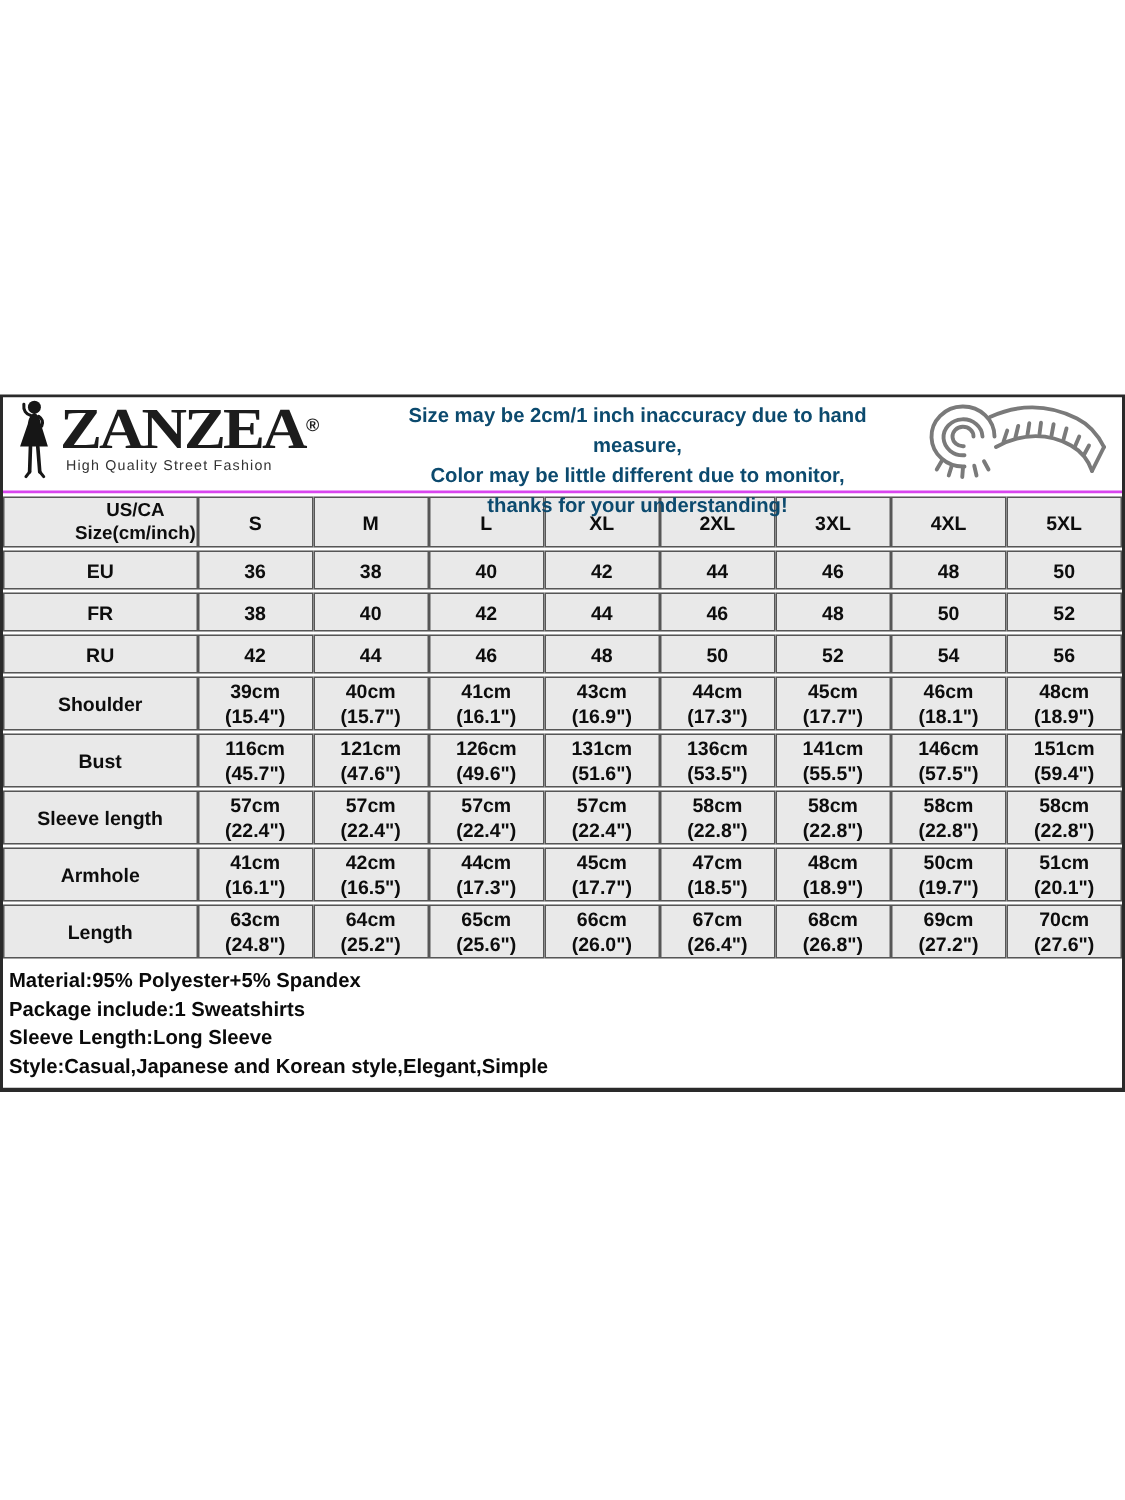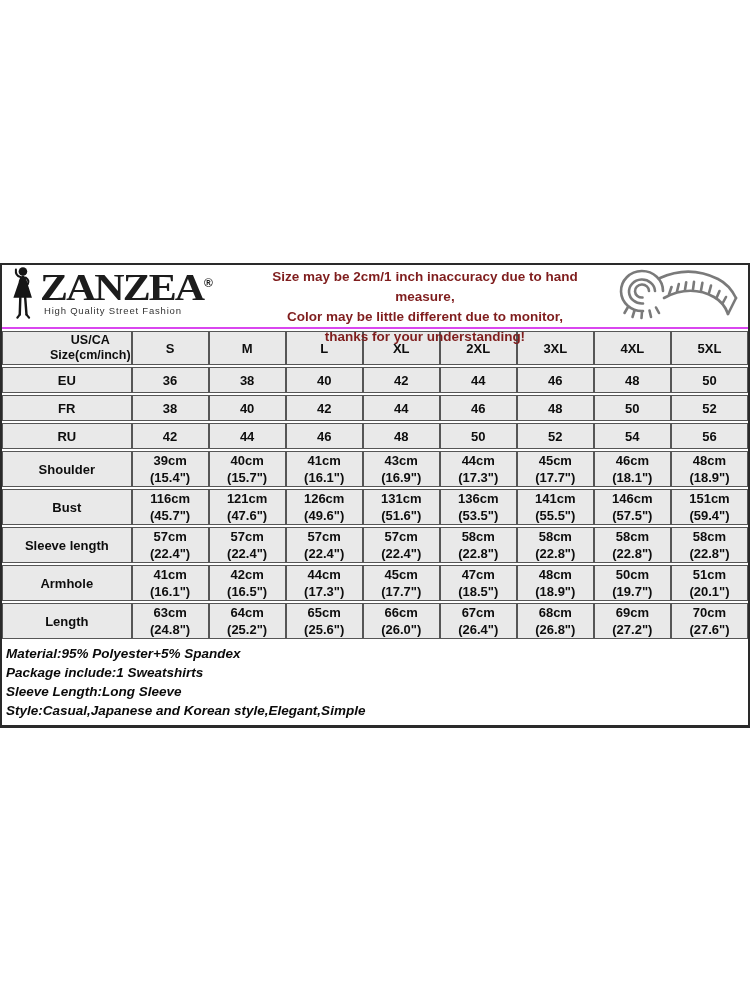--- a/index.html
+++ b/index.html
@@ -17,37 +17,37 @@
   .logo{width:248px;display:flex;align-items:center;padding-left:5px;box-sizing:border-box;flex-shrink:0;}
   .logo svg{flex-shrink:0;}
   .logo-txt{margin-left:3px;}
   .brand-row{display:flex;align-items:flex-start;line-height:34px;}
   .brand{
     font-family:"Liberation Serif",serif;font-weight:bold;font-size:42px;
     letter-spacing:-2px;color:#1c1c1c;transform:scaleY(0.92);
   }
   .reg{font-size:12px;font-weight:bold;color:#1c1c1c;margin-top:-4px;margin-left:1px;}
   .tagline{font-size:9.5px;font-weight:normal;color:#333;letter-spacing:0.8px;margin-top:1px;margin-left:4px;}
-  .disclaimer{flex:1;text-align:center;font-weight:bold;font-size:13.5px;line-height:20px;color:#7f1d1d;padding-top:2px;}
+  .disclaimer{flex:1;text-align:center;font-weight:bold;font-size:13.5px;line-height:20px;color:#0c4a6e;padding-top:2px;}
   .tape{width:148px;flex-shrink:0;display:flex;justify-content:center;align-items:center;}
   
   table.size-table{width:100%;border-collapse:separate;border-spacing:0 2px;background:#fff;}
   table.size-table th,table.size-table td{
     border:1px solid #565656;background:#e9e9e9;text-align:center;
     font-weight:bold;color:#0d0d0d;font-size:13px;padding:0;
   }
   tr.hrow th{height:32px;font-size:13px;}
   tr.hrow th.corner{font-size:12.5px;line-height:15px;padding-left:47px;}
   tr.rrow th,tr.rrow td{height:24px;}
   tr.mrow th,tr.mrow td{height:34px;}
   tr.mrow td div{line-height:17px;}
   tr.mrow th{font-size:13px;margin-left:16px;}
   
   .info{background:#fff;padding:3px 4px 5px 4px;}
-  .info div{font-size:13.5px;font-weight:bold;line-height:19px;color:#0a0a0a;font-style:italic;}
+  .info div{font-size:13.5px;font-weight:bold;line-height:19px;color:#0a0a0a;}
 </style>
 </head>
 <body>
 
 <div class="sheet">
 
   <div class="band">
     <div class="logo">
       <svg width="30" height="56" viewBox="0 0 32 58">
         <g fill="#161616" stroke="none">

